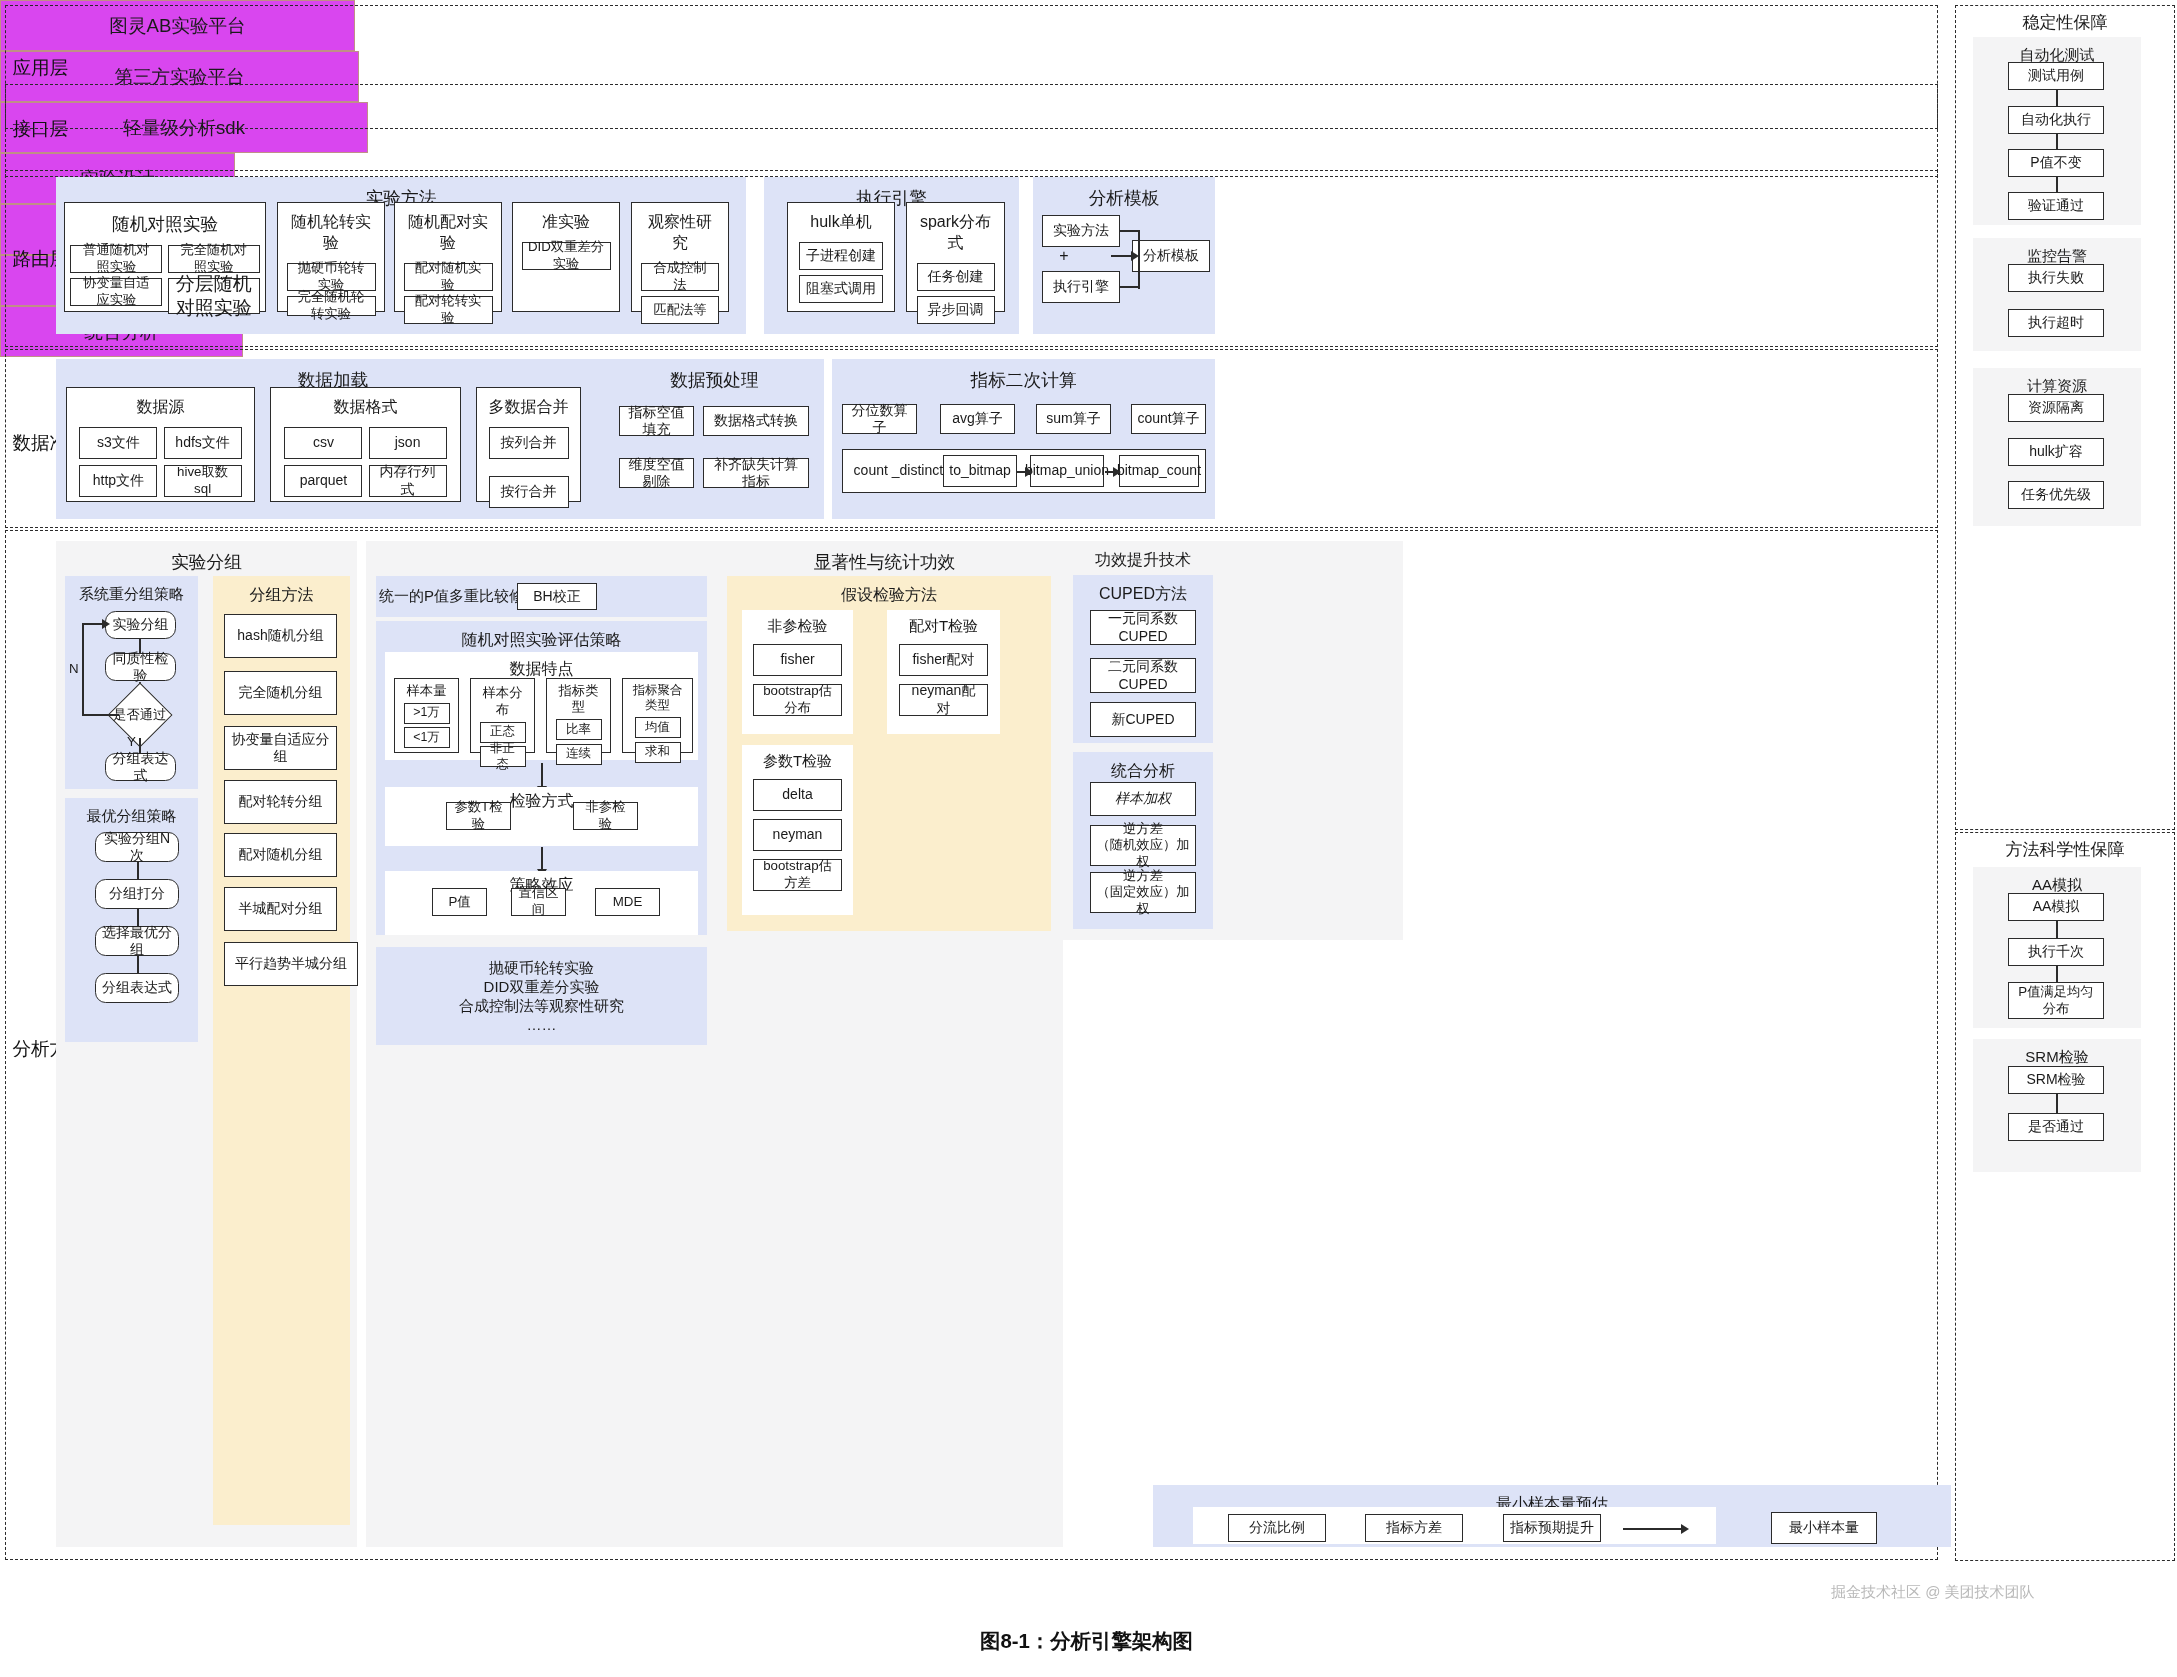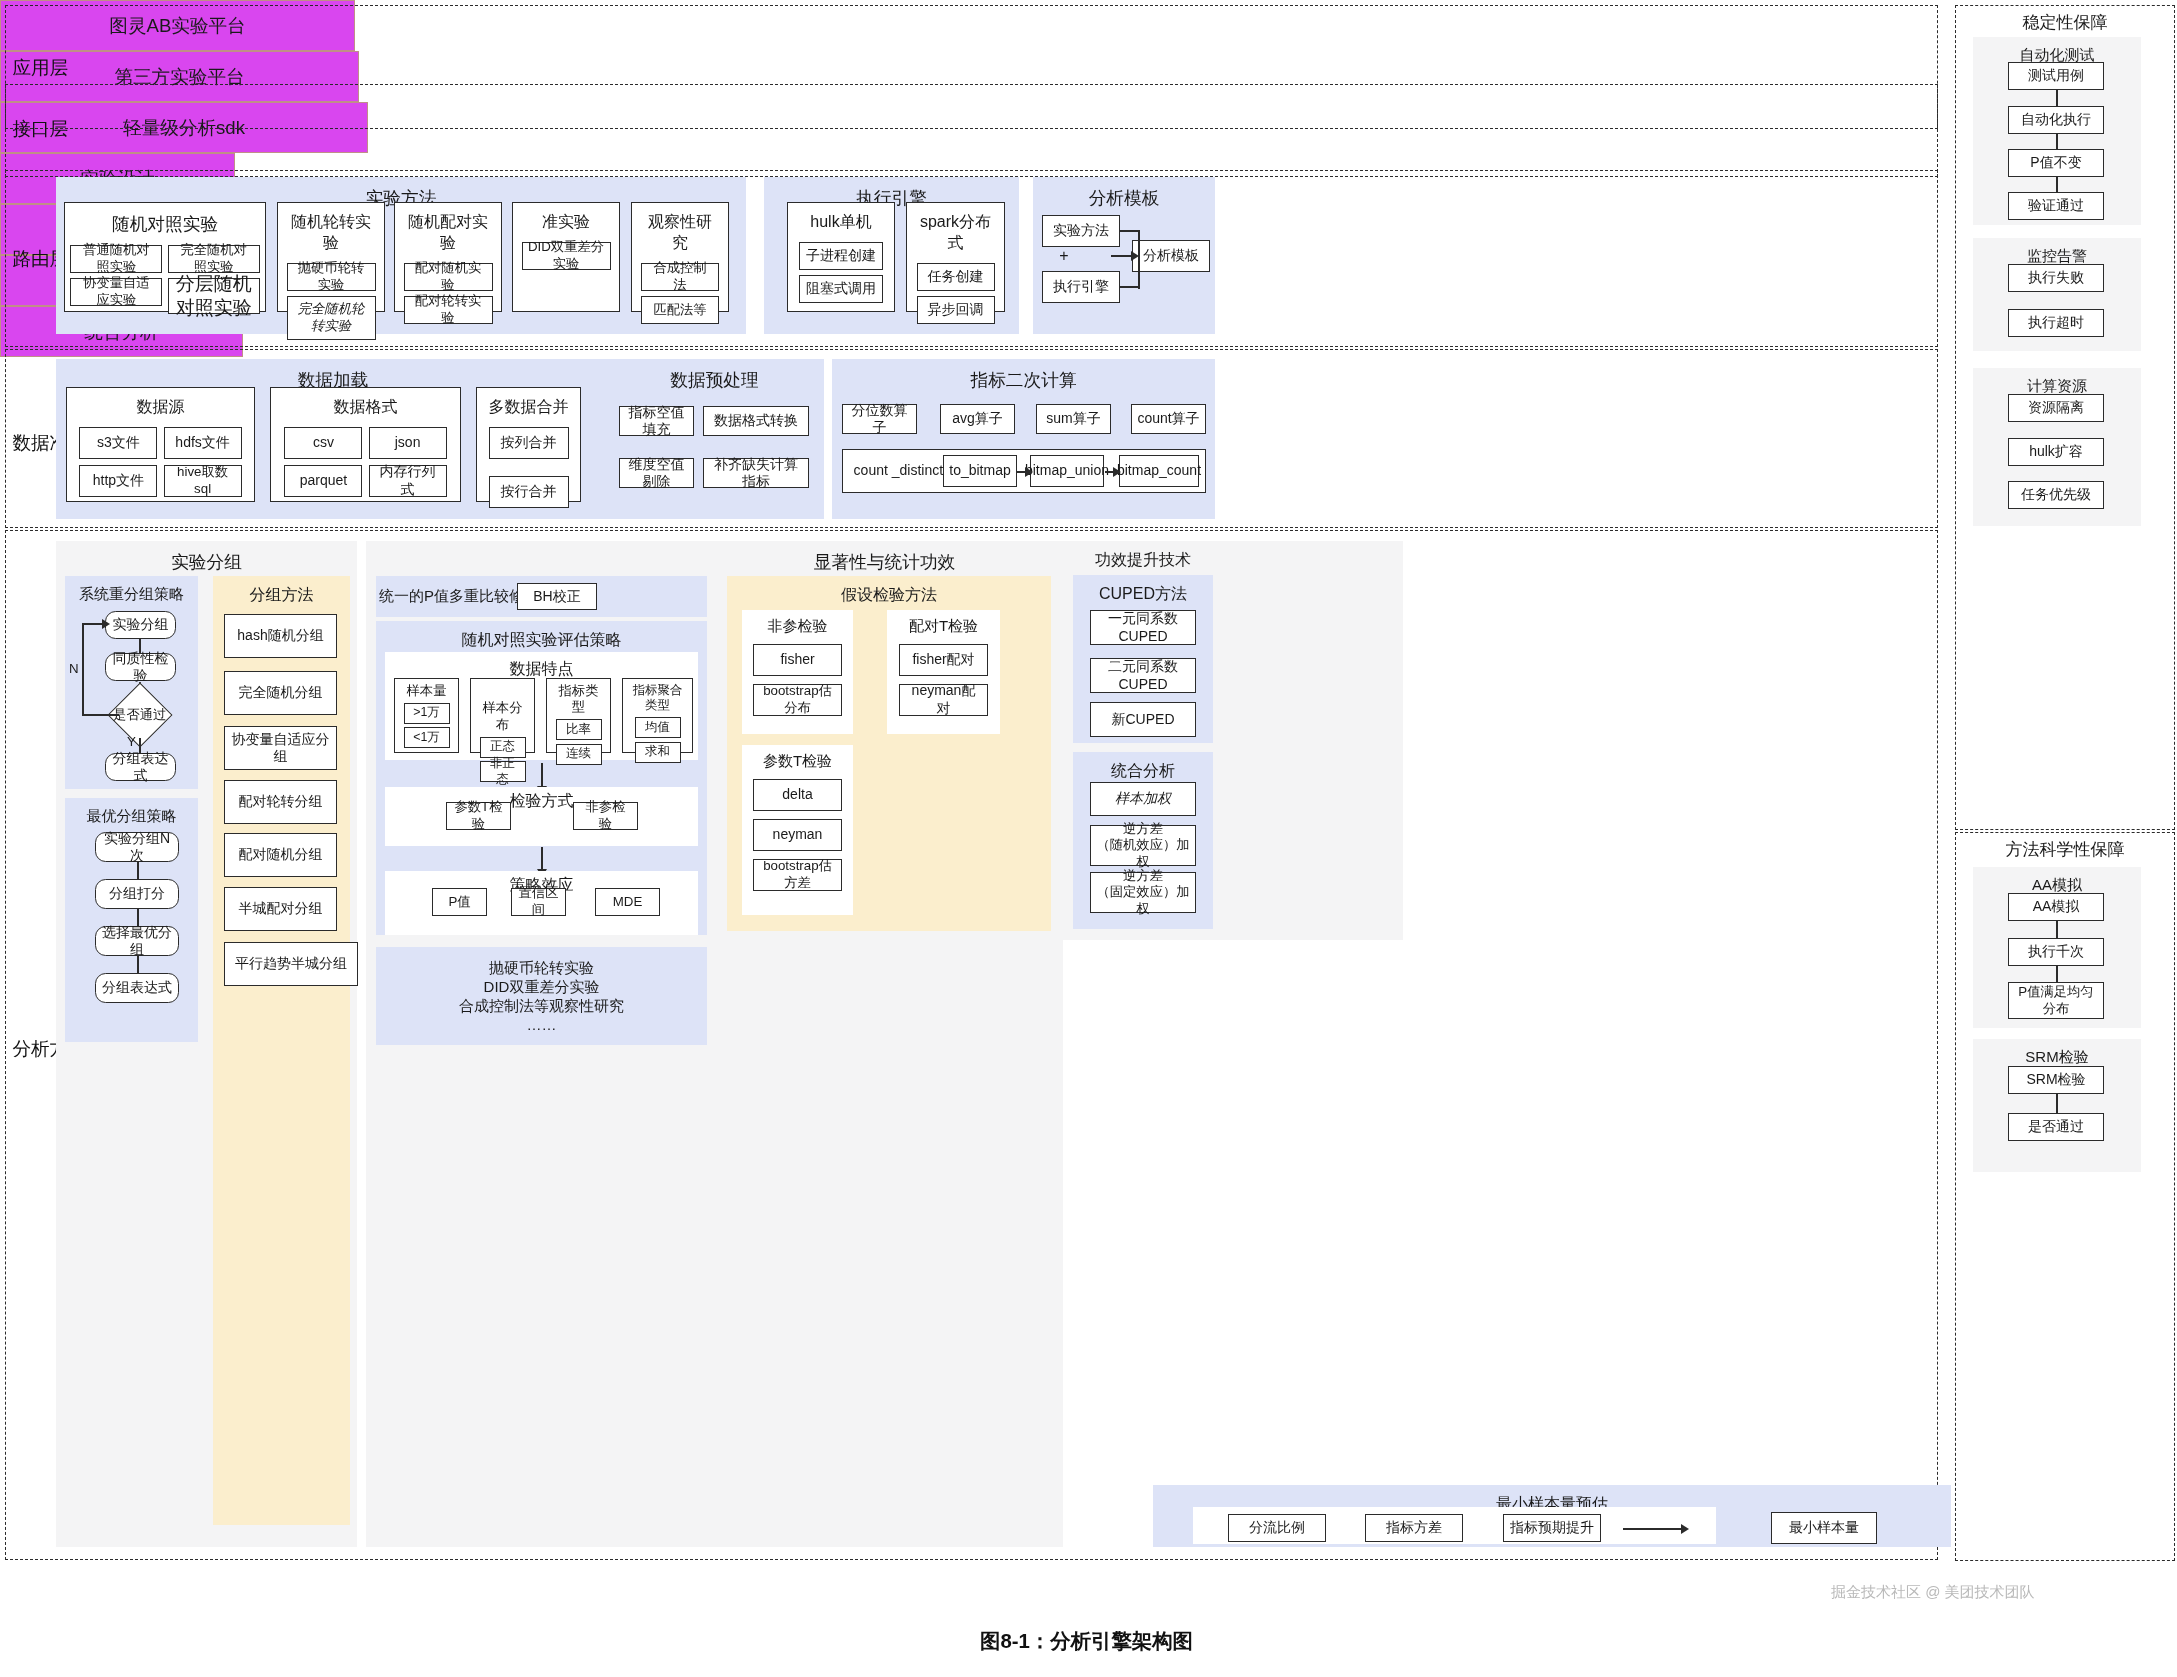--- a/index.html
+++ b/index.html
@@ -121,21 +121,21 @@
       <div class="wbox" style="width:92px;height:28px;font-size:13.3px;">普通随机对照实验</div>
       <div class="wbox" style="width:92px;height:28px;font-size:13.3px;">完全随机对照实验</div>
       <div class="wbox" style="width:92px;height:28px;font-size:13.3px;">协变量自适应实验</div>
       <div class="wbox" style="width:92px;height:36px;font-size:19px;">分层随机对照实验</div>
     </div>
   </div>
   <div class="group" style="position:absolute; left:277px; top:202px; width:108px; height:110px;">
     <div class="gt" style="font-size:16px;">随机轮转实验</div>
     <div style="display:flex;flex-direction:column;gap:5.3px;">
       <div class="wbox" style="width:89px;height:28px;font-size:13.3px;">抛硬币轮转实验</div>
-      <div class="wbox" style="width:89px;height:44px;font-size:13.3px;font-style:italic;">完全随机轮转实验</div>
+      <div class="wbox" style="width:89px;height:20px;font-size:13.3px;">完全随机轮转实验</div>
     </div>
   </div>
   <div class="group" style="position:absolute; left:394px; top:202px; width:108px; height:110px;">
     <div class="gt" style="font-size:16px;">随机配对实验</div>
     <div style="display:flex;flex-direction:column;gap:5.3px;">
       <div class="wbox" style="width:89px;height:28px;font-size:13.3px;">配对随机实验</div>
       <div class="wbox" style="width:89px;height:28px;font-size:13.3px;">配对轮转实验</div>
     </div>
   </div>
   <div class="group" style="position:absolute; left:512px; top:202px; width:108px; height:110px;">
@@ -298,21 +298,21 @@
   </div>
 
   <div class="wbox" style="position:absolute;left:385px;top:652px;width:313px;height:108px;border:0;background:#fff;flex-direction:column;justify-content:flex-start;">
     <div class="title-c" style="font-size:16px;margin:3.5px 0 5.3px;">数据特点</div>
   </div>
   <div class="wbox" style="position:absolute;left:394px;top:678px;width:65px;height:75px;flex-direction:column;justify-content:flex-start;gap:3.5px;padding-top:3.5px;">
     <span style="font-size:13.3px;">样本量</span>
     <span class="wbox" style="width:46px;height:21px;font-size:12.4px;">&gt;1万</span>
     <span class="wbox" style="width:46px;height:21px;font-size:12.4px;">&lt;1万</span>
   </div>
-  <div class="wbox" style="position:absolute;left:470px;top:678px;width:65px;height:75px;flex-direction:column;justify-content:flex-start;gap:3.5px;padding-top:21px;">
+  <div class="wbox" style="position:absolute;left:470px;top:678px;width:65px;height:75px;flex-direction:column;justify-content:flex-start;gap:3.5px;padding-top:6px;">
     <span style="font-size:13.3px;">样本分布</span>
     <span class="wbox" style="width:46px;height:21px;font-size:12.4px;">正态</span>
     <span class="wbox" style="width:46px;height:21px;font-size:12.4px;">非正态</span>
   </div>
   <div class="wbox" style="position:absolute;left:546px;top:678px;width:65px;height:75px;flex-direction:column;justify-content:flex-start;gap:3.5px;padding-top:3.5px;">
     <span style="font-size:13.3px;">指标类型</span>
     <span class="wbox" style="width:46px;height:21px;font-size:12.4px;">比率</span>
     <span class="wbox" style="width:46px;height:21px;font-size:12.4px;">连续</span>
   </div>
   <div class="wbox" style="position:absolute;left:622px;top:678px;width:71px;height:75px;flex-direction:column;justify-content:flex-start;gap:3.5px;padding-top:3.5px;">

